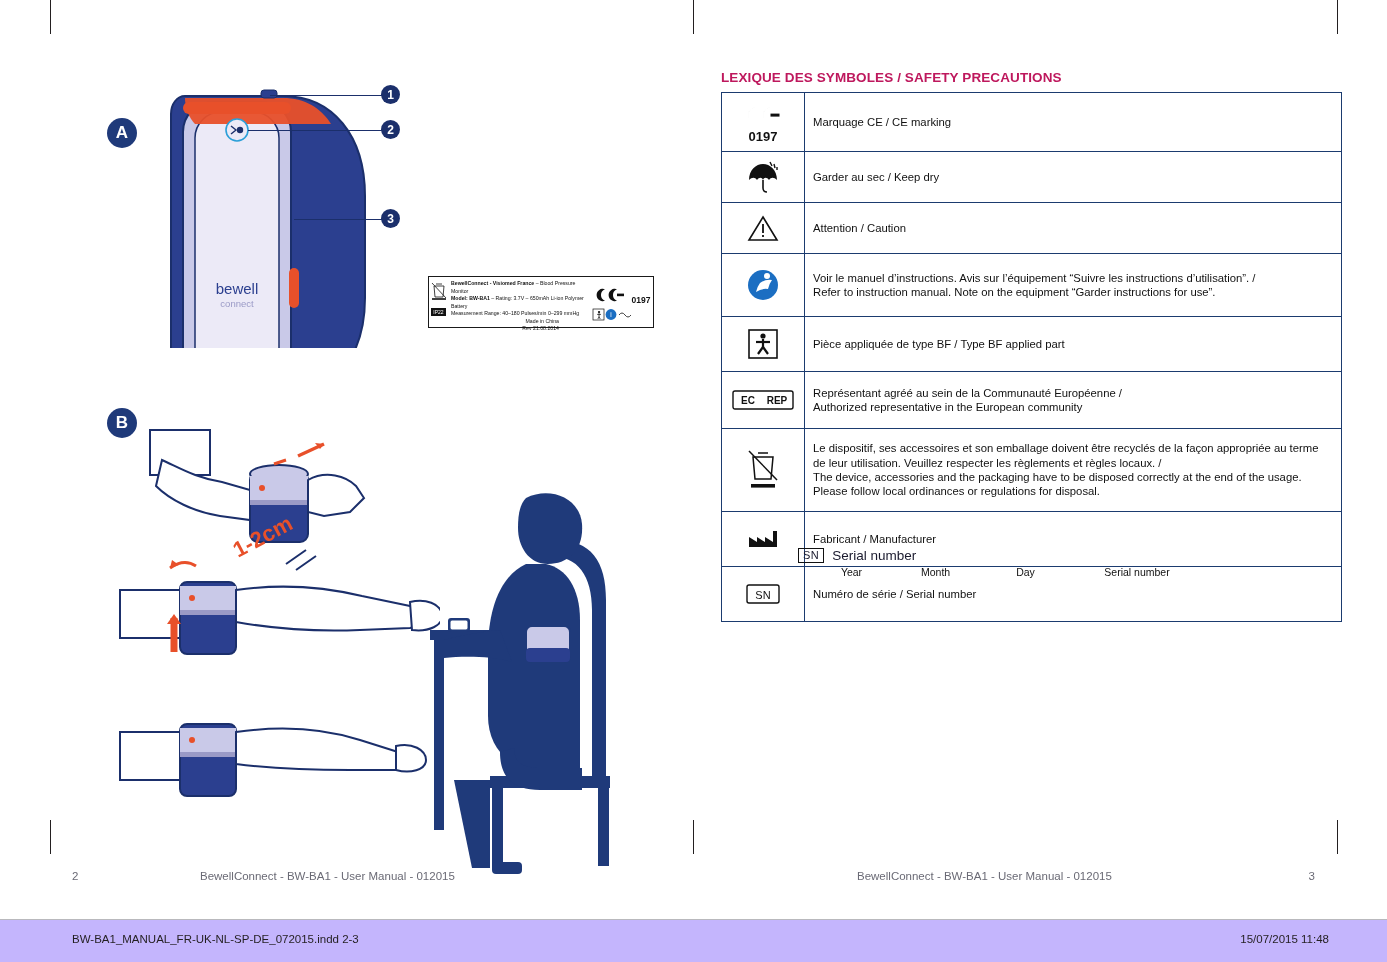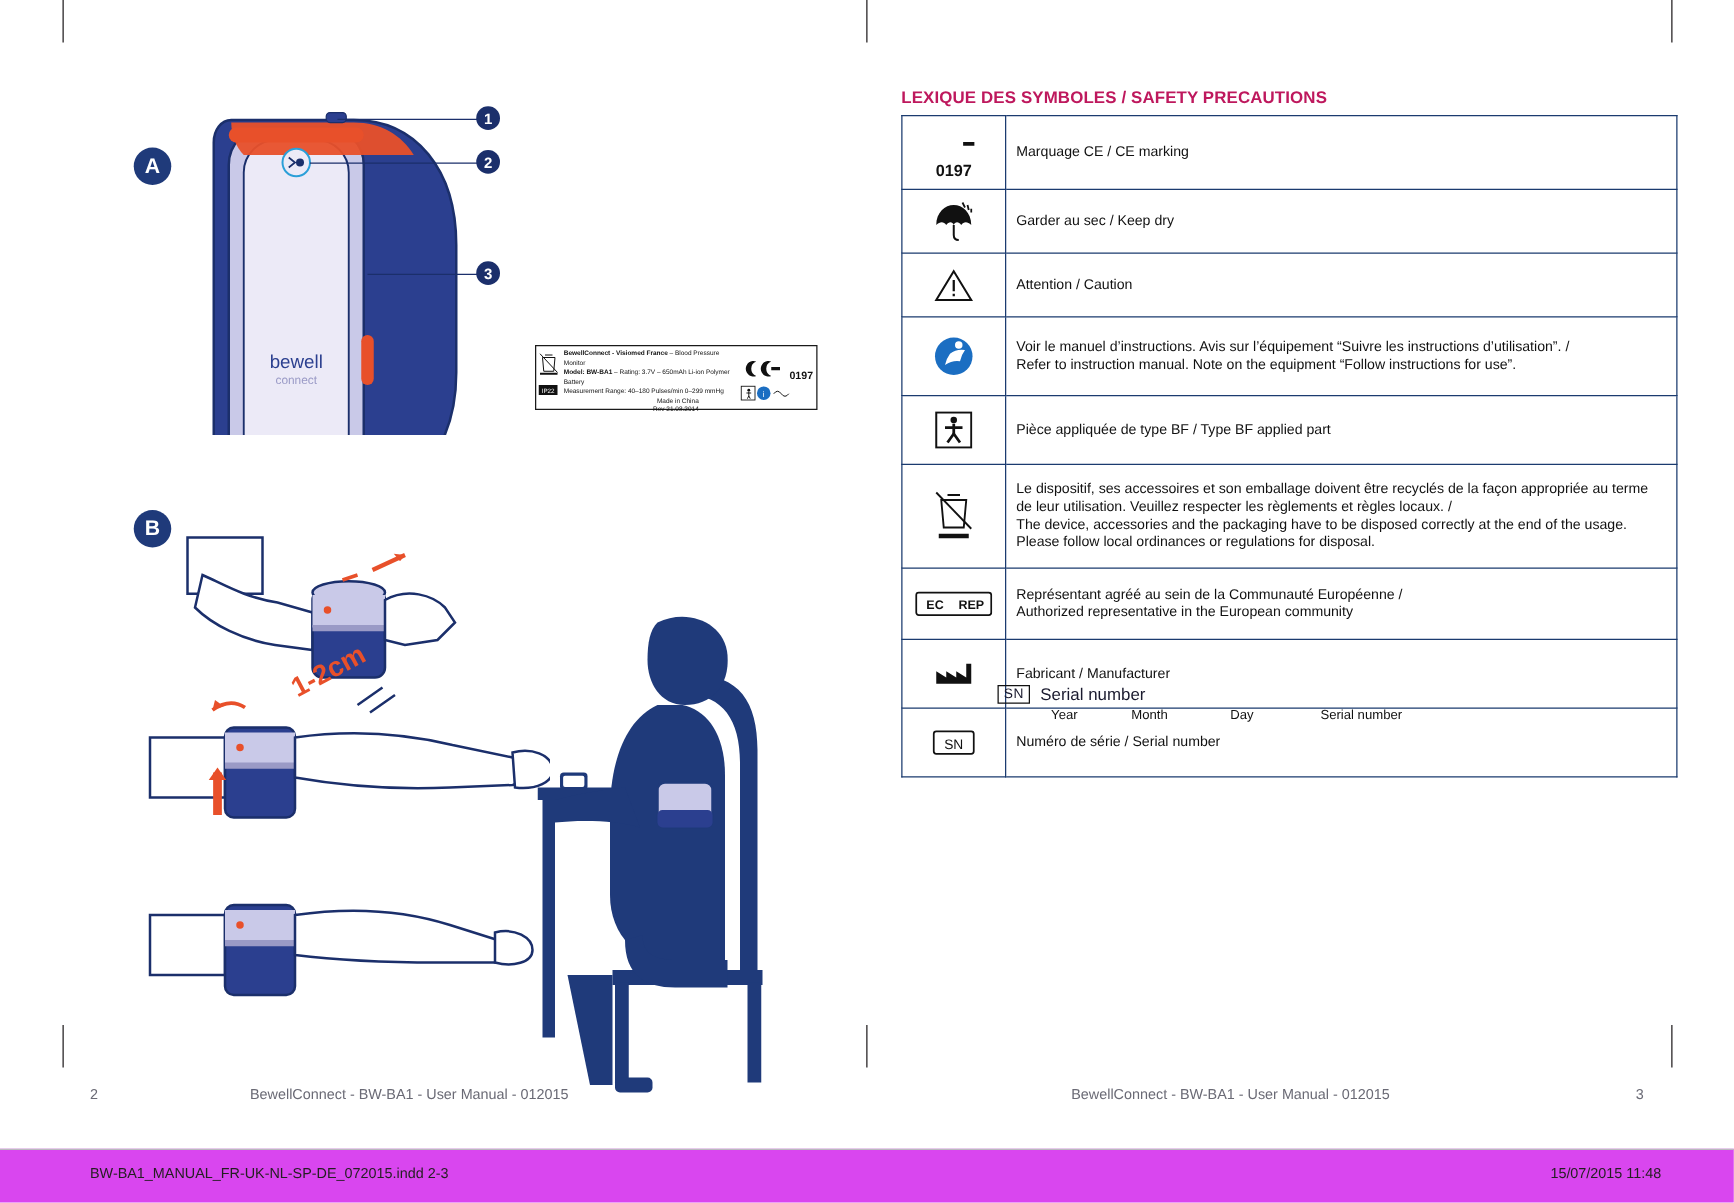--- a/index.html
+++ b/index.html
@@ -79,32 +79,32 @@
     border:1px solid #111; font-size:11px; padding:0px 4px 1px 4px;
     font-family:"Liberation Sans", sans-serif; letter-spacing:0.5px;
   }
   .sn-label { font-size:13.5px; }
   .sn-row2 { display:flex; align-items:center; margin-top:10px; }
   .sn-prefix { font-size:13px; margin-right:2px; }
   .boxes { display:flex; }
   .grp { display:flex; margin-right:7px; }
   .bx { width:25px; height:21px; border:1px solid #111; border-right:0; box-sizing:border-box; }
   .grp .bx:last-child { border-right:1px solid #111; }
-  .sn-row3 { display:flex; margin-top:3px; font-size:10.5px; color:#111; }
+  .sn-row3 { display:flex; margin-top:3px; font-size:10.5px; color:#111;gap:16px; }
 
   
   .footer-left, .footer-right {
     position:absolute; bottom:38px; font-size:11.5px; color:#6a6a75;
     font-family:"Liberation Sans", sans-serif;
   }
   .pgnum { position:absolute; bottom:38px; font-size:11.5px; color:#6a6a75; }
 
   .bottom-bar {
     position:absolute; left:0; right:0; bottom:0; height:42px;
-    border-top:1px solid #b9b9bd; background:#d946ef;
+    border-top:1px solid #b9b9bd; background:#c4b5fd;
   }
   .bottom-left { position:absolute; left:72px; top:13px; font-size:11.5px; color:#231f20; }
   .bottom-right { position:absolute; right:58px; top:13px; font-size:11.5px; color:#231f20; }
 
   svg { display:block; }
 </style>
 </head>
 <body>
 
 <div class="page">
@@ -355,67 +355,67 @@
           <td class="icon-cell">
             <div class="icon-box">
               <svg width="34" height="34">
                 <circle cx="17" cy="17" r="15" fill="#1b6ec2"></circle>
                 <path d="M10,24 q6,-4 12,-3 q1,-5 4,-9 q-7,-1 -12,3 q-3,4 -4,9 z" fill="#fff"></path>
                 <circle cx="21" cy="8" r="3" fill="#fff"></circle>
               </svg>
             </div>
           </td>
           <td style="height:52px; white-space:pre-line;">Voir le manuel d’instructions.  Avis sur l’équipement “Suivre les instructions d’utilisation”. /
-Refer to instruction manual. Note on the equipment “Follow instructions for use”.</td>
+Refer to instruction manual. Note on the equipment “Garder instructions for use”.</td>
         </tr>
 
         <tr>
           <td class="icon-cell">
             <div class="icon-box">
               <svg width="30" height="30">
                 <rect x="1" y="1" width="28" height="28" fill="none" stroke="#111" stroke-width="1.6"></rect>
                 <circle cx="15" cy="7" r="2.6" fill="#111"></circle>
                 <path d="M15,10 L15,19" stroke="#111" stroke-width="2.2"></path>
                 <path d="M8,13 L22,13" stroke="#111" stroke-width="2.2"></path>
                 <path d="M10,25 L15,18 L20,25" stroke="#111" stroke-width="2.2" fill="none"></path>
               </svg>
             </div>
           </td>
           <td style="height:44px;border-radius:11px;">Pièce appliquée de type BF / Type BF applied part</td>
+        </tr>
+
+        <tr>
+          <td class="icon-cell">
+            <div class="icon-box">
+              <svg width="62" height="24">
+                <rect x="1" y="3" width="60" height="18" rx="2" fill="none" stroke="#111" stroke-width="1.4"></rect>
+                <text x="16" y="16" font-family="Liberation Sans, sans-serif" font-size="10" font-weight="bold" fill="#111" text-anchor="middle">EC</text>
+                <text x="45" y="16" font-family="Liberation Sans, sans-serif" font-size="10" font-weight="bold" fill="#111" text-anchor="middle">REP</text>
+              </svg>
+            </div>
+          </td>
+          <td style="height:46px; white-space:pre-line;">Représentant agréé au sein de la Communauté Européenne /
+Authorized representative in the European community</td>
         </tr>
 
         <tr>
           <td class="icon-cell">
             <div class="icon-box">
               <svg width="36" height="44">
                 <g stroke="#111" stroke-width="1.5" fill="none">
                   <path d="M8,9 L28,9 L26,31 L10,31 Z"></path>
                   <path d="M13,5 L23,5"></path>
                   <path d="M4,3 L32,32"></path>
                 </g>
                 <rect x="6" y="36" width="24" height="3.6" fill="#111"></rect>
               </svg>
             </div>
           </td>
           <td style="height:72px; white-space:pre-line;">Le dispositif, ses accessoires et son emballage doivent être recyclés de la façon appropriée au terme de leur utilisation.  Veuillez respecter les règlements et règles locaux. /
 The device, accessories and the packaging have to be disposed correctly at the end of the usage. Please follow local ordinances or regulations for disposal.</td>
-        </tr>
-
-        <tr>
-          <td class="icon-cell">
-            <div class="icon-box">
-              <svg width="62" height="24">
-                <rect x="1" y="3" width="60" height="18" rx="2" fill="none" stroke="#111" stroke-width="1.4"></rect>
-                <text x="16" y="16" font-family="Liberation Sans, sans-serif" font-size="10" font-weight="bold" fill="#111" text-anchor="middle">EC</text>
-                <text x="45" y="16" font-family="Liberation Sans, sans-serif" font-size="10" font-weight="bold" fill="#111" text-anchor="middle">REP</text>
-              </svg>
-            </div>
-          </td>
-          <td style="height:46px; white-space:pre-line;">Représentant agréé au sein de la Communauté Européenne /
-Authorized representative in the European community</td>
         </tr>
 
         <tr>
           <td class="icon-cell">
             <div class="icon-box">
               <svg width="34" height="22">
                 <path d="M3,19 L3,9 L11,14 L11,9 L19,14 L19,9 L27,14 L27,3 L31,3 L31,19 Z" fill="#111"></path>
               </svg>
             </div>
           </td>

